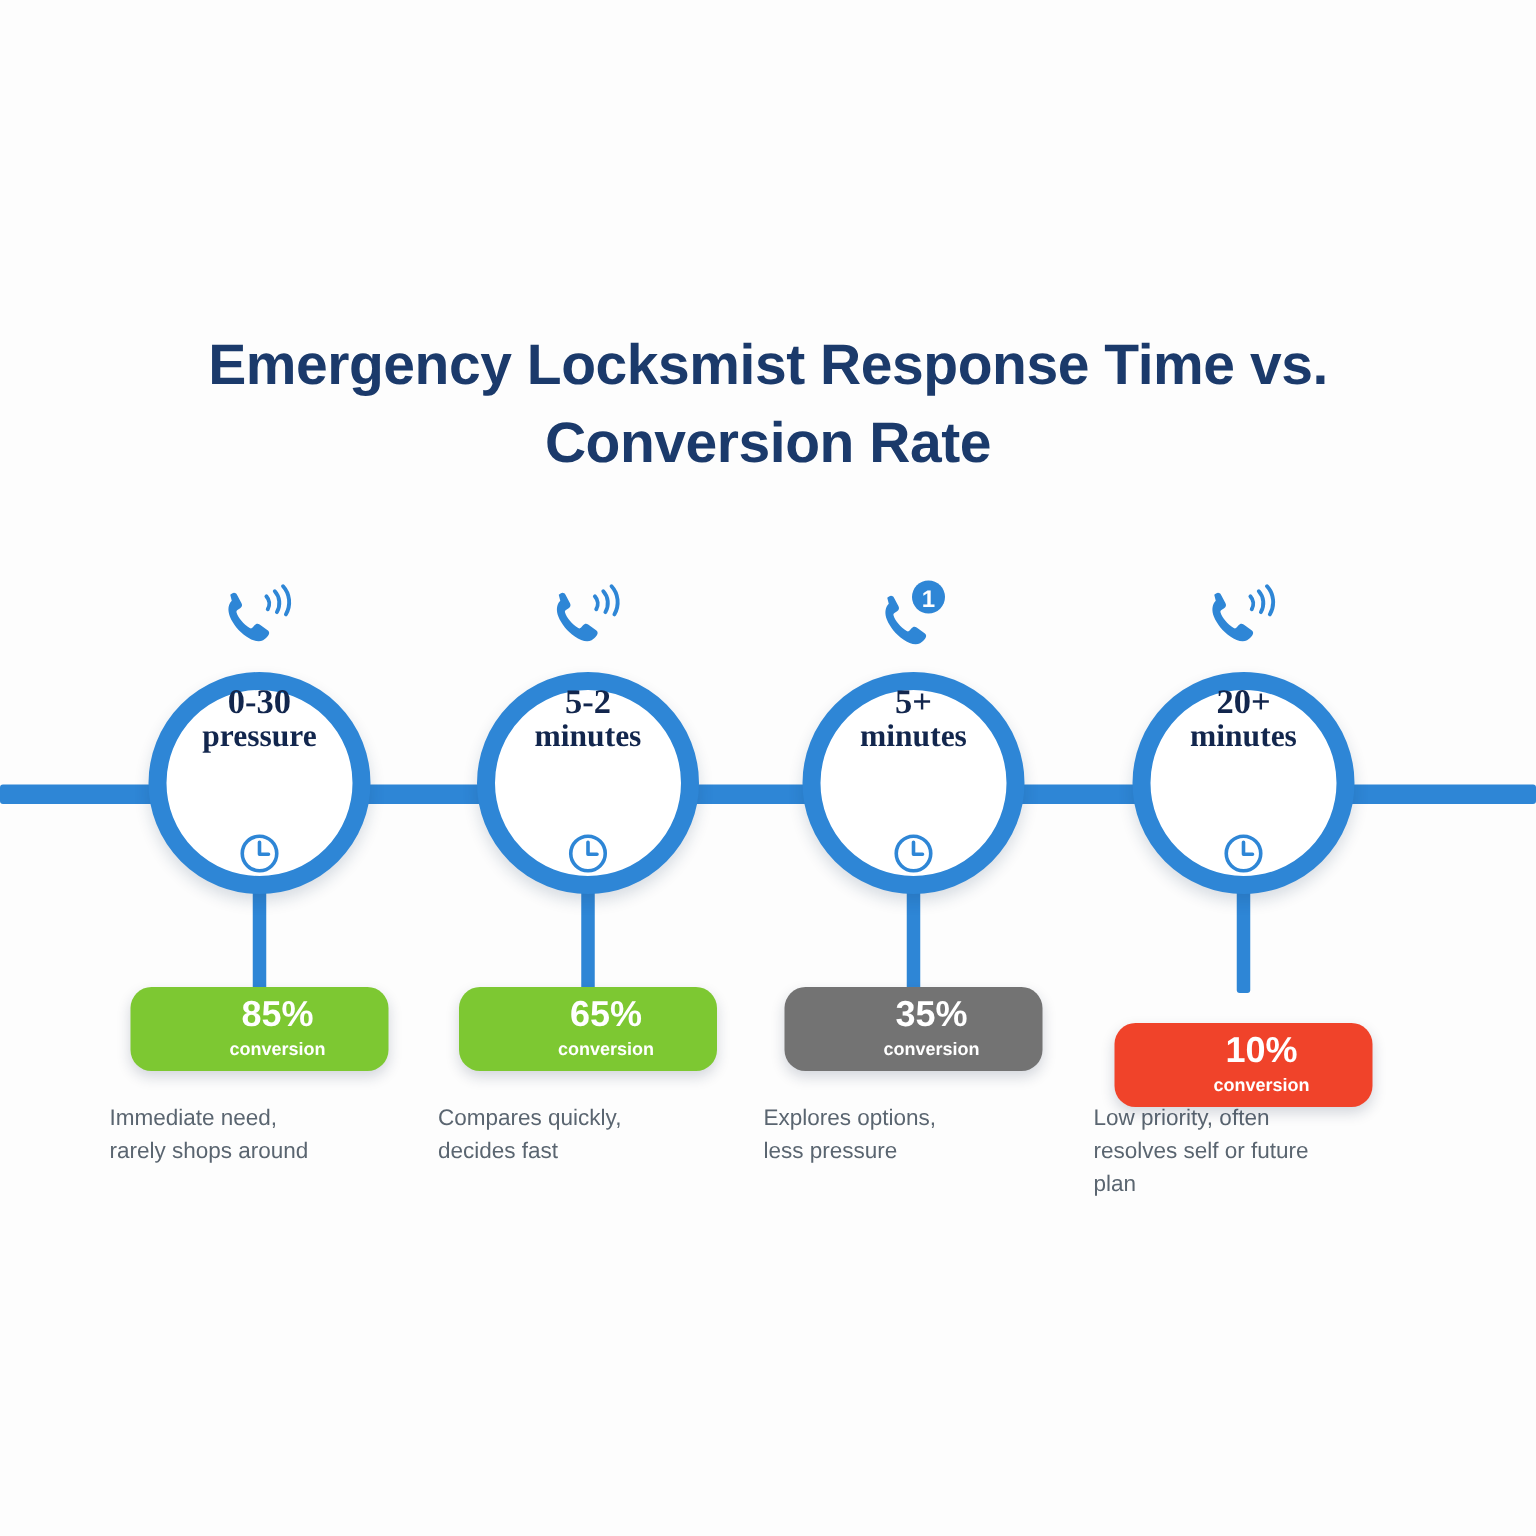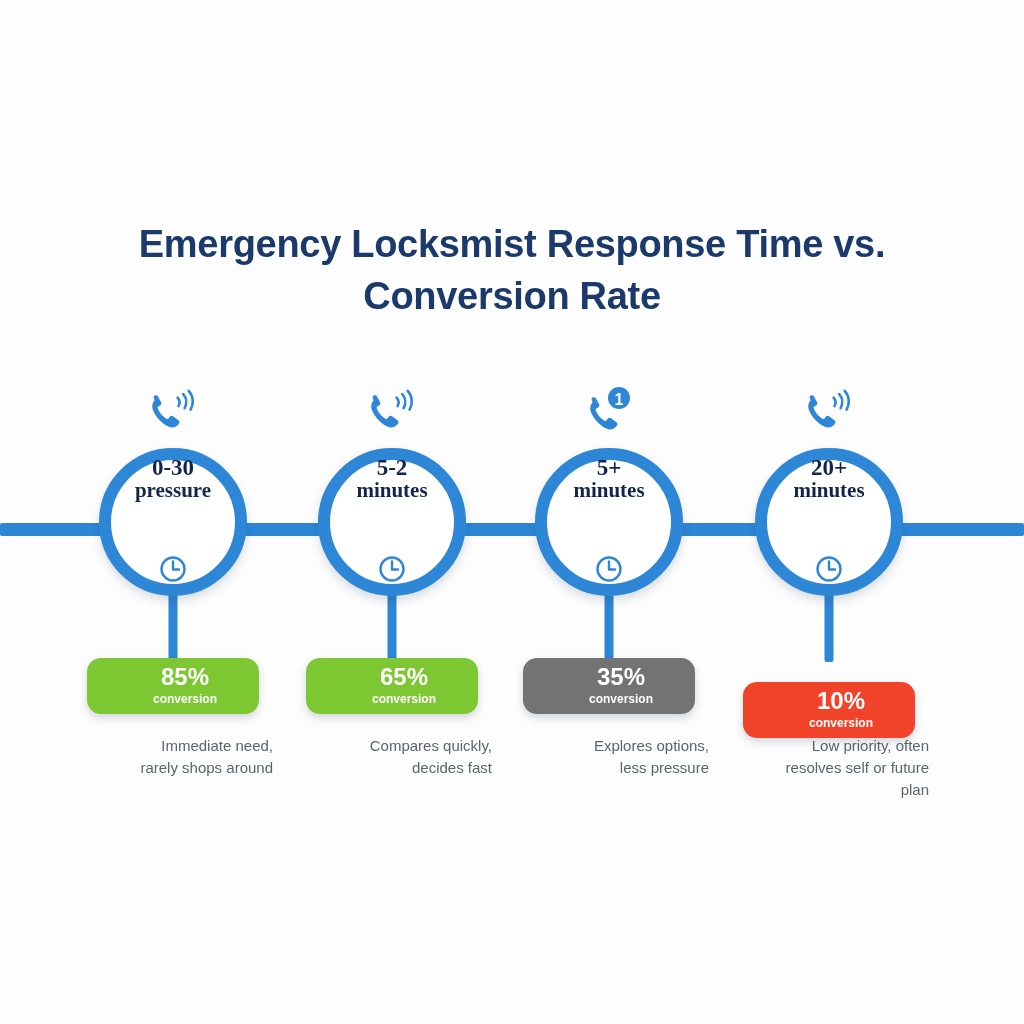--- a/index.html
+++ b/index.html
@@ -156,21 +156,21 @@
     margin-top: 1px;
   }
 
   
   .desc {
     position: absolute;
     top: 355px;
     left: 50%;
     transform: translateX(-50%);
     width: 200px;
-    text-align: right;
+    text-align: left;
     color: #5a6570;
     font-size: 15px;
     line-height: 22px;
     white-space: pre-line;
   }
 </style>
 </head>
 <body>
 
 <div id="infographic">

